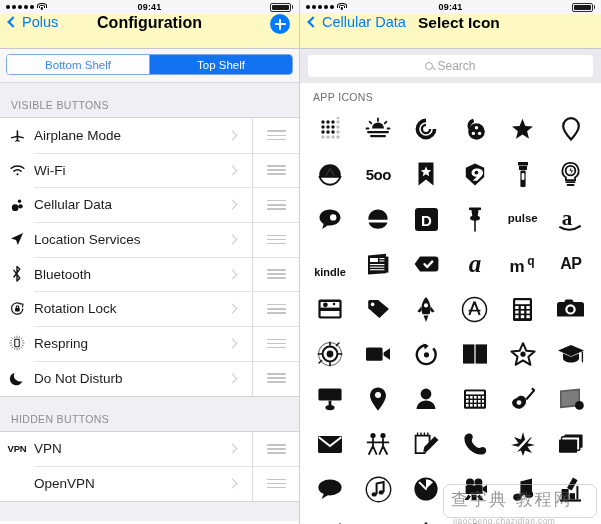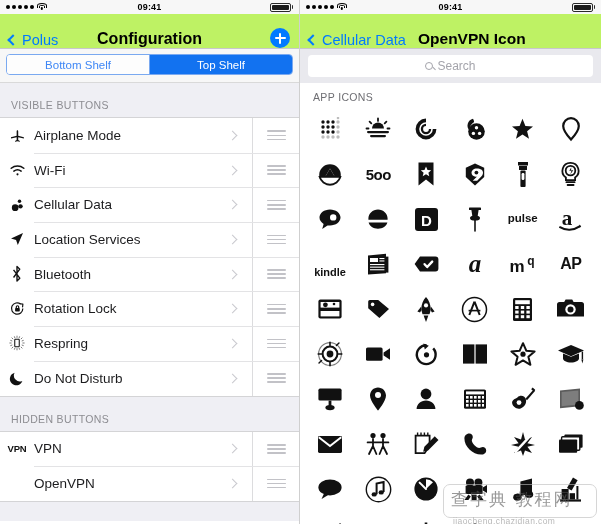--- a/index.html
+++ b/index.html
@@ -31,23 +31,23 @@
   .sb-wifi i.c { width:2.4px; height:2.4px; top:4.2px; border-radius:50%; background:#000; border:none; }
   .sb-time { position:absolute; left:0; right:0; text-align:center;
              font-size:9px; font-weight:bold; letter-spacing:.2px; }
   .sb-batt { margin-left:auto; display:flex; align-items:center; }
   .sb-batt .body { width:21px; height:9px; border:1px solid #2a2a2a; border-radius:2px; padding:1px; }
   .sb-batt .body > span { display:block; height:100%; width:100%; background:#1a1a1a; border-radius:1px; }
   .sb-batt .cap { width:1.5px; height:4px; background:#2a2a2a; margin-left:1px; border-radius:0 1px 1px 0; }
 
   
   .navbar {
-    height:35px; background:#bef264;
+    height:35px; background:#fef9c3;
     border-bottom:1px solid #c8c7cc;
-    display:flex; align-items:flex-end; position:relative; padding:0 9px;
+    display:flex; align-items:flex-start; position:relative; padding:0 9px;
   }
   .nav-back { display:flex; align-items:center; color:#007aff; font-size:14.5px; cursor:pointer; }
   .chev-left { width:8px; height:8px; border-left:2px solid #007aff; border-bottom:2px solid #007aff;
                transform:rotate(45deg); margin-right:5px; }
   .nav-title { position:absolute; left:0; right:0; text-align:center;
                font-size:16px; font-weight:bold; color:#000; pointer-events:none; }
   .nav-title.shifted { text-align:left; left:118px; font-size:15.5px; }
   .nav-add { margin-left:auto; width:20px; height:20px; border-radius:50%;
              background:#007aff; position:relative; cursor:pointer; }
   .nav-add:before, .nav-add:after { content:""; position:absolute; background:#fff; border-radius:1px; }
@@ -348,21 +348,21 @@
           </div>
           <div class="cap"></div>
       </div>
     </div>
 
     <div class="navbar">
       <div class="nav-back">
         <span class="chev-left"></span>
         <span>Cellular Data</span>
       </div>
-      <div class="nav-title shifted">OpenVPN Icon</div>
+      <div class="nav-title shifted">Select Icon</div>
     </div>
 
     <div class="search-wrap">
       <div class="searchbar">
         <span class="mag"></span>
         <span class="search-ph">Search</span>
       </div>
     </div>
 
     <div class="grid-head">APP ICONS</div>

